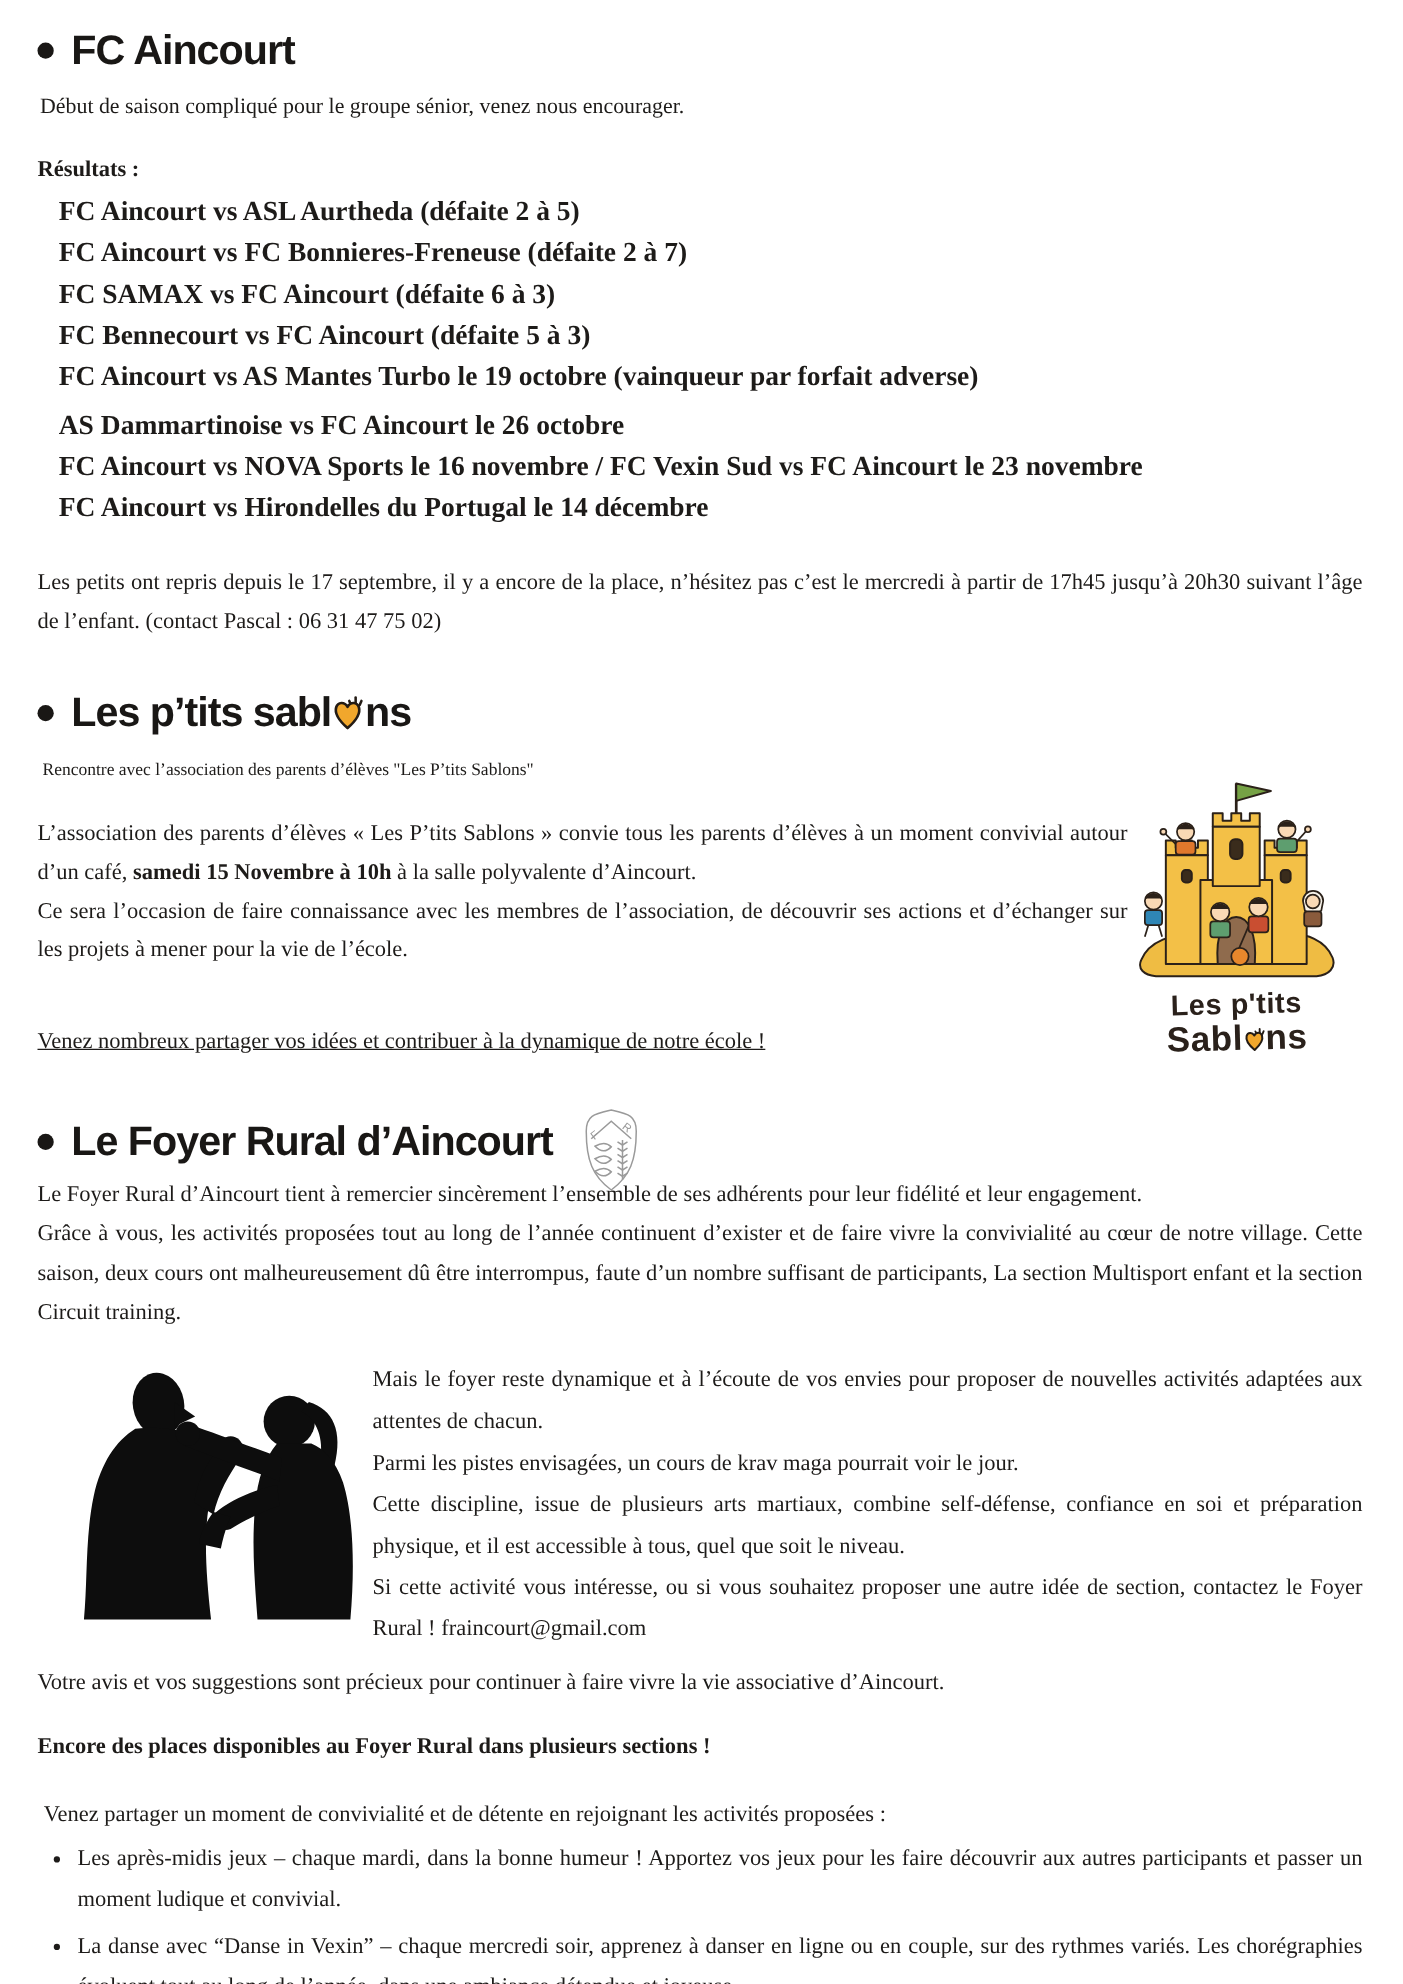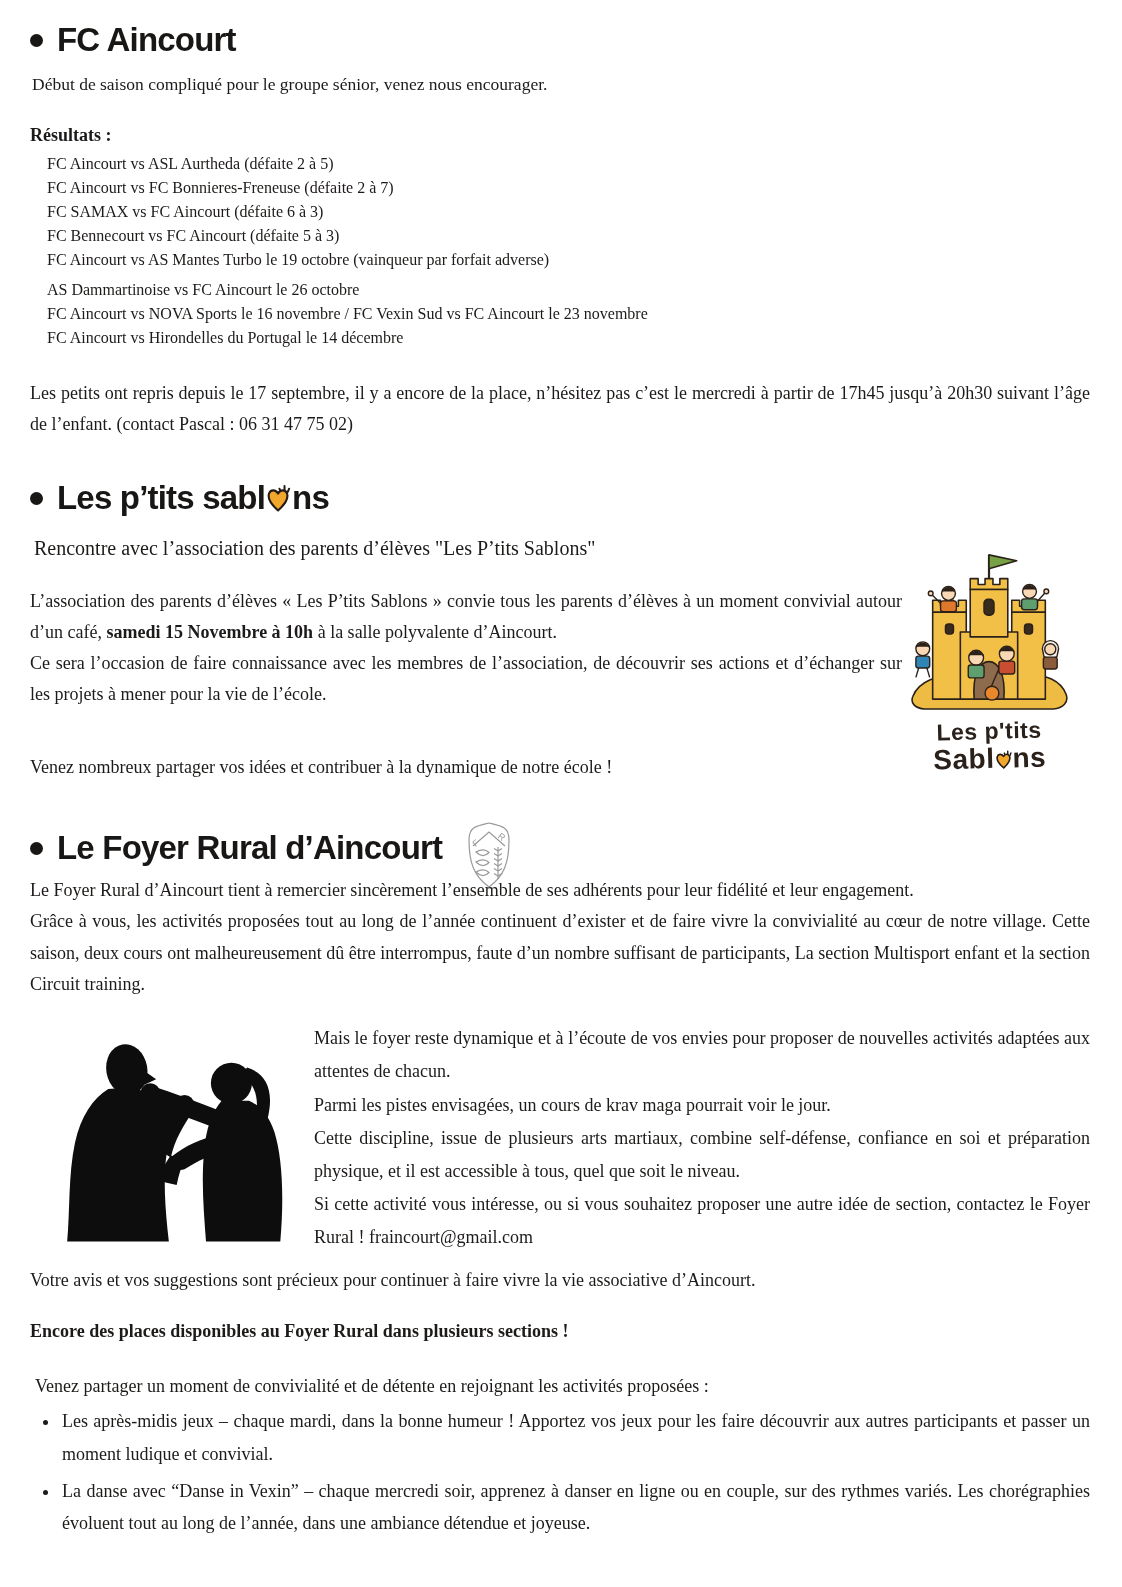--- a/index.html
+++ b/index.html
@@ -21,48 +21,48 @@
     display:flex; align-items:center;
   }
   h1 .tpart { white-space:pre; }
 
   p { margin:0; font-size:17.5px; }
 
   
   .fc-intro { margin:16px 0 0 2px; }
   .block-label { font-weight:700; margin-top:30px; font-size:18px; }
   .match-list { margin:6px 0 0 17px; }
-  .match-list p { line-height:1.5; font-size:16px; }
+  .match-list p { line-height:1.5; font-size:22px;font-weight:bold; }
   .fc-note { margin-top:28px; line-height:1.72; text-align:justify; font-size:18px; }
 
   
   .section-sablons { margin-top:40px; position:relative; }
-  .sab-intro { margin:20px 0 0 4px; font-size:20px; }
+  .sab-intro { margin:20px 0 0 4px; font-size:14px; }
   .sab-text { width:872px; margin-top:26px; }
   .sab-text p { font-size:18px; line-height:1.73; text-align:justify; }
-  .sab-p3 { margin-top:42px !important; text-align:right; }
+  .sab-p3 { margin-top:42px !important; text-align:right;text-decoration:underline; }
   .sab-logo {
     position:absolute; right:12px; top:58px; width:178px;
     display:flex; flex-direction:column; align-items:center;
   }
   .logo-text {
     text-align:center; font-family:"Liberation Sans", sans-serif;
     font-weight:700; color:#2a211b; line-height:1.04; margin-top:2px;
     transform:rotate(-1.5deg);
   }
   .logo-text .lt1 { font-size:23px; letter-spacing:0.5px; }
   .logo-text .lt2 { font-size:28px; letter-spacing:0.5px; display:inline-flex; align-items:center; }
 
   
   .section-foyer { margin-top:38px; }
   .foyer-h1 { }
   .crest { margin-left:10px; margin-bottom:-14px; }
   .foyer-par { }
   .foyer-par p { font-size:18px; line-height:1.74; text-align:justify; }
-  .foyer-flex { display:flex; gap:20px; margin-top:18px;align-items:center; }
+  .foyer-flex { display:flex; gap:4px; margin-top:18px; }
   .sil-box { width:264px; height:214px; flex:0 0 auto; }
   .foyer-side { flex:1; padding-top:4px; }
   .foyer-side p { font-size:18px; line-height:1.84; text-align:justify; }
   .centered-note { text-align:left; margin-top:16px; font-size:18px; }
   .bold-line { font-weight:700; margin-top:30px; font-size:18px; }
   .list-intro { margin:34px 0 0 5px; font-size:18px; }
   ul.activities { margin:8px 0 0 30px; padding:0; list-style:disc; }
   ul.activities li {
     font-size:18px; line-height:1.8; text-align:justify;
     margin-bottom:5px; padding-left:2px;

